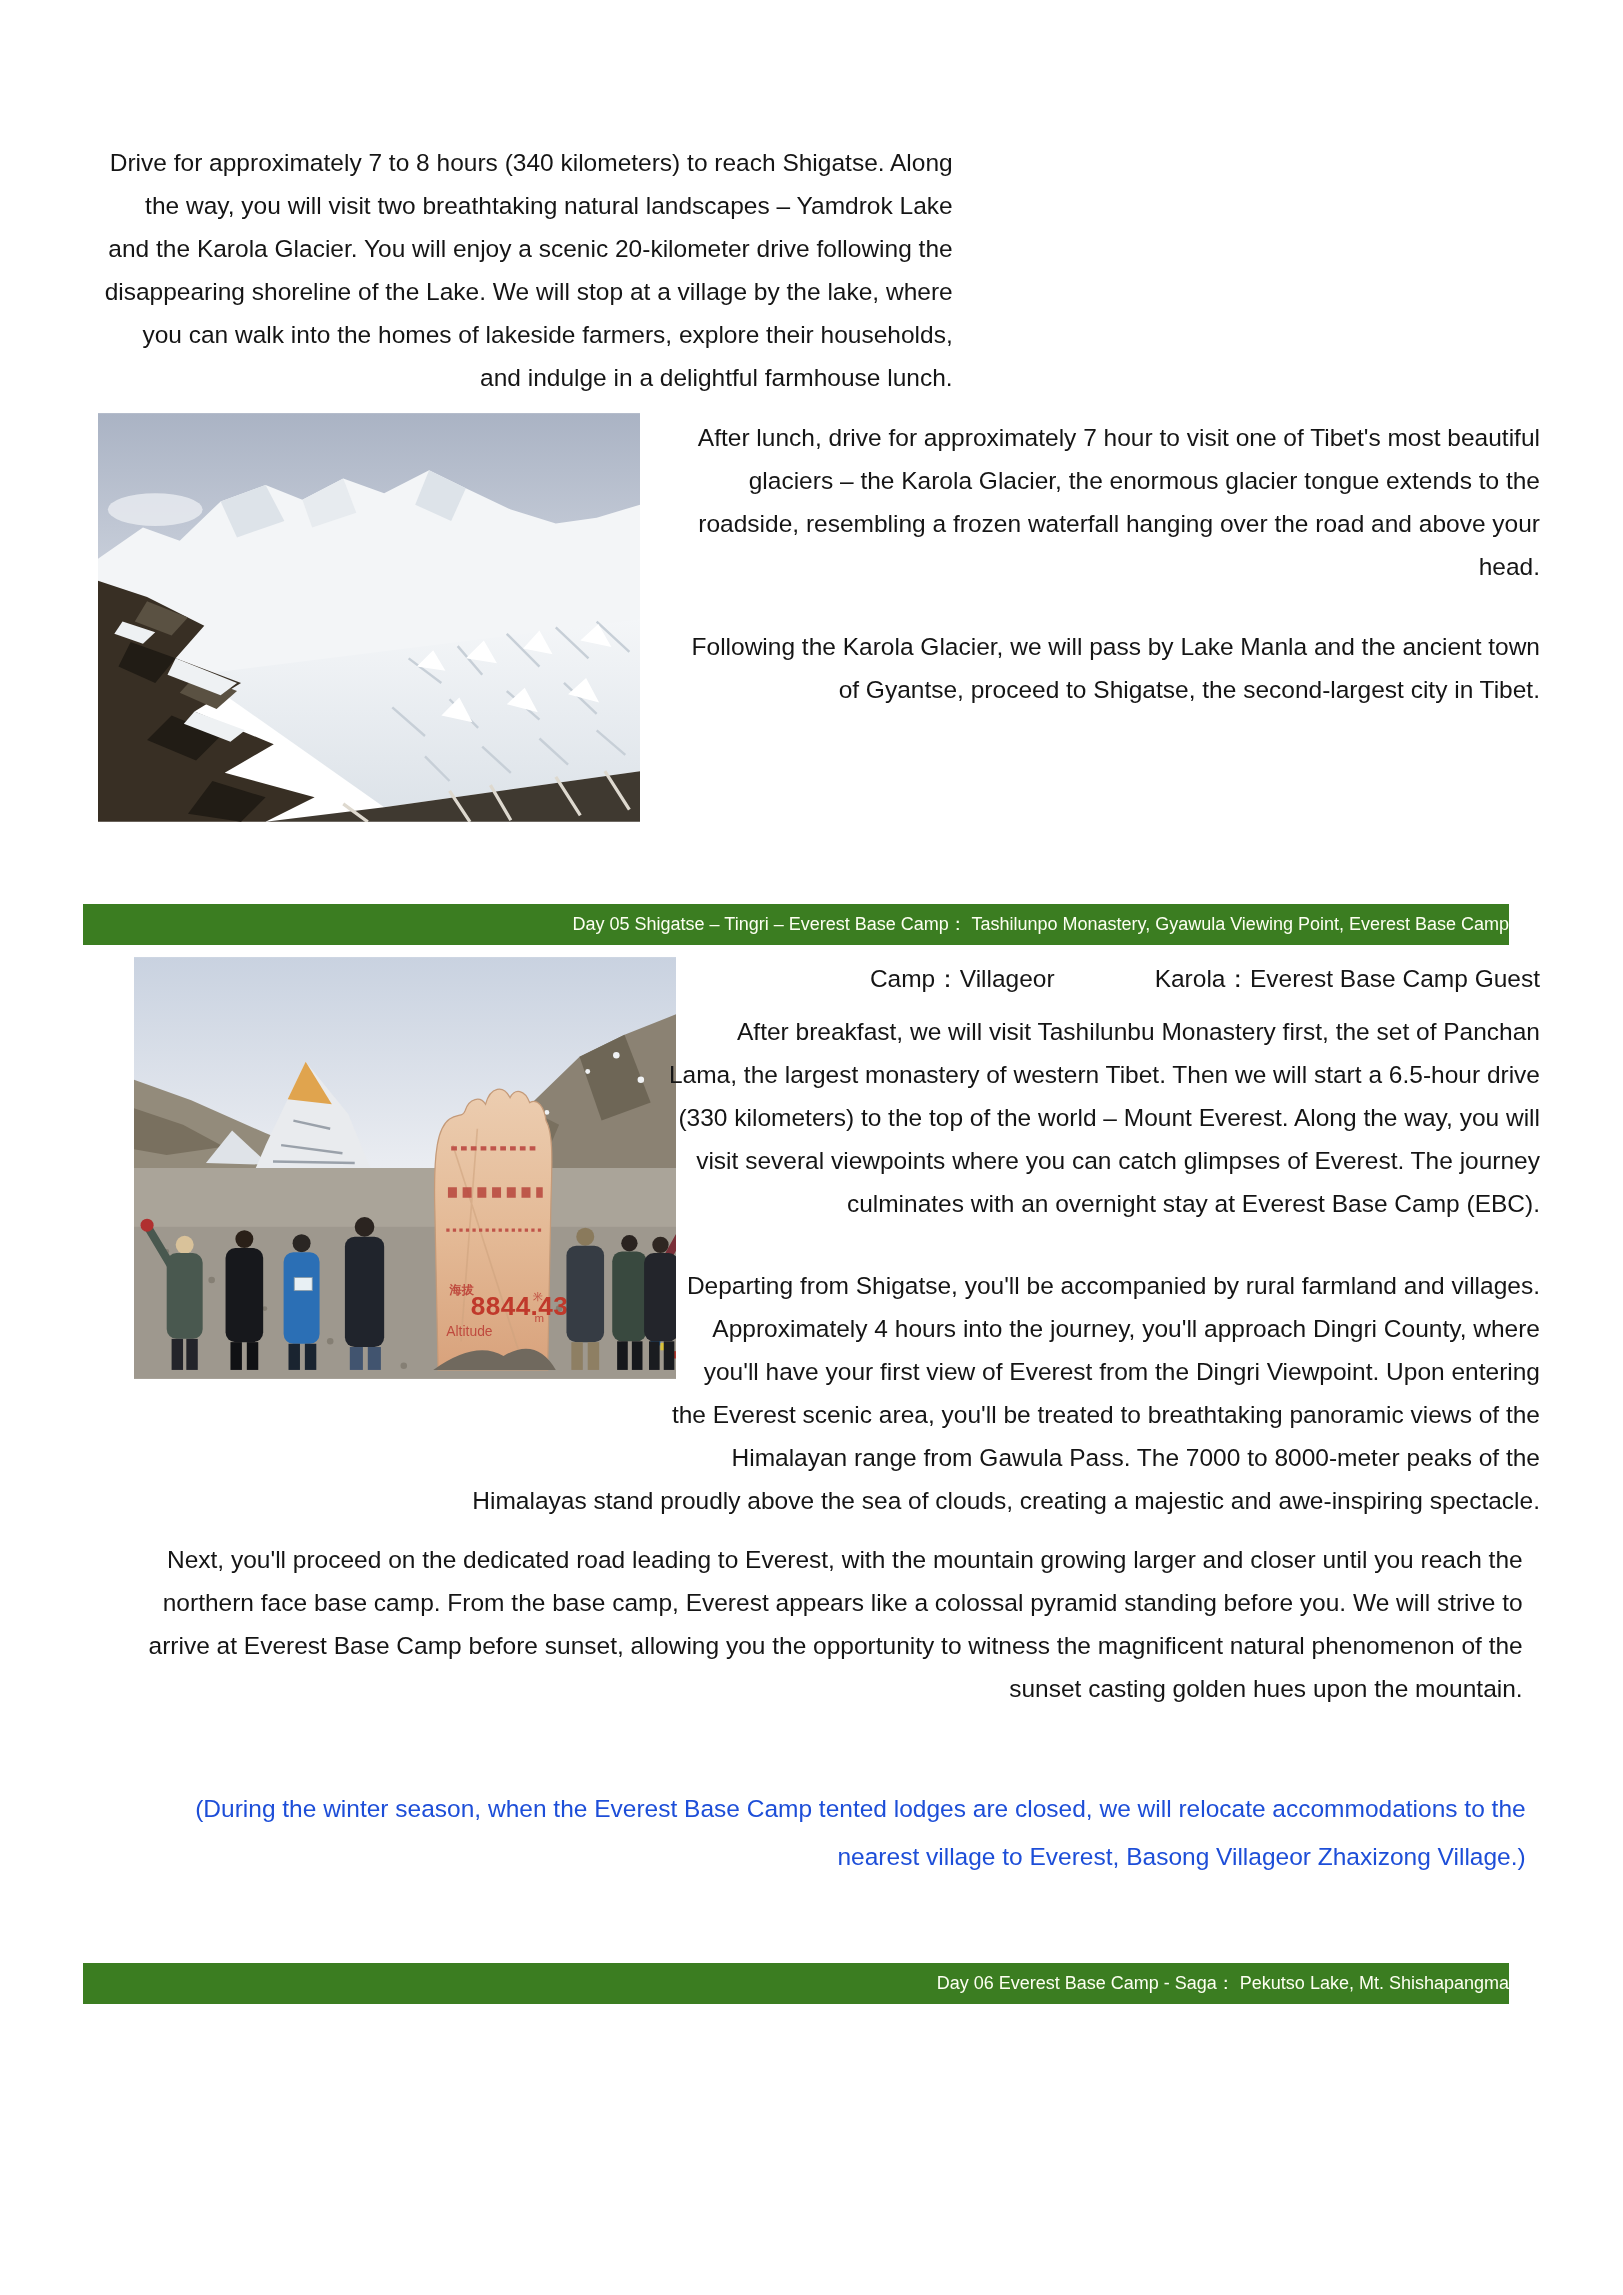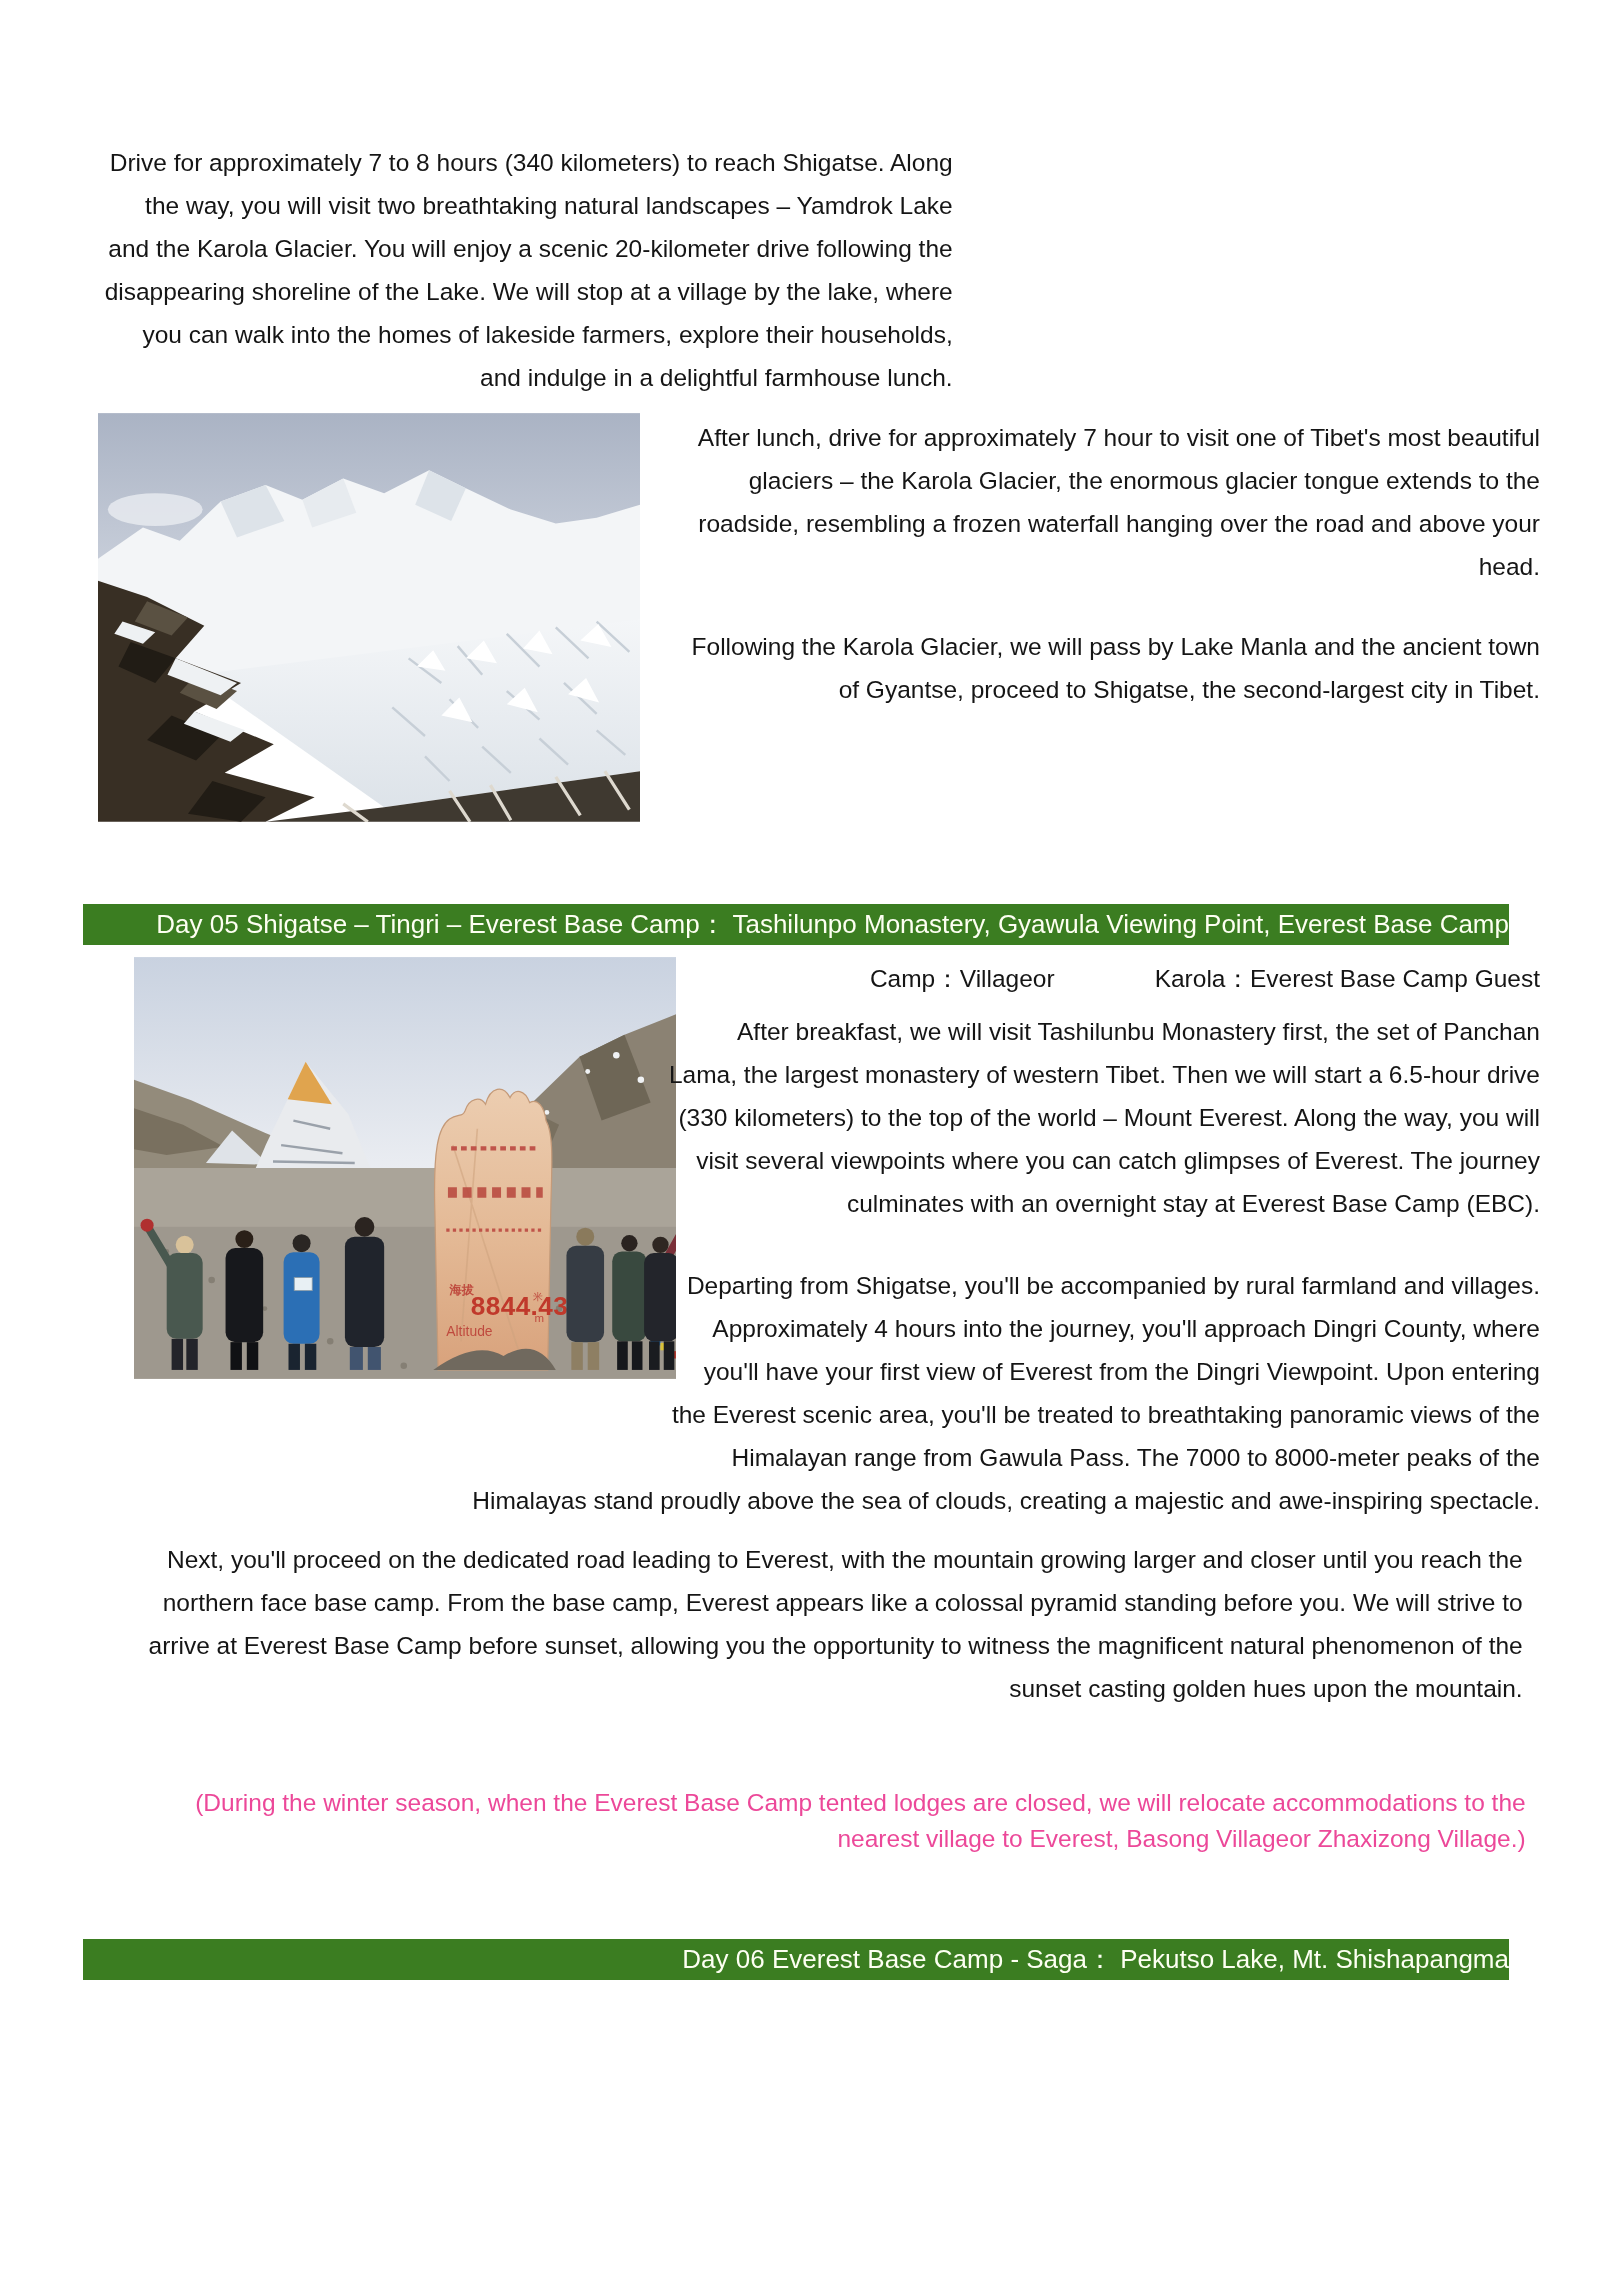--- a/index.html
+++ b/index.html
@@ -23,40 +23,40 @@
   .photo { float:left; width:542px; margin-right:28px; }
   .photo svg { display:block; }
   .beside-p1 { padding-top:3.3px; }
   .beside-p2 { margin-top:37px; }
   .banner {
     width:1426px;
     height:41px;
     line-height:41px;
     background:#3b7d21;
     color:#fdfff2;
-    font-size:26px;
+    font-size:18px;
     padding-left:13px;
     white-space:nowrap;
     overflow:hidden;
   }
   .banner-d5 { margin-top:82px; }
   .banner-d6 { margin-top:82px; }
   .d5-body { margin-top:12.3px; overflow:visible; }
   .ebc-photo { margin-bottom:87px;padding-left:36px; }
   .meals-line { text-indent:78px; white-space:nowrap; }
   .meals-gap { display:inline-block; width:100px; }
   .house-line { text-indent:573px; }
   .d5-p1 { margin-top:9.8px; }
   .d5-p2 { margin-top:39px; }
   .d5-p3 { margin-top:16px; width:1425px; }
   .winter-note {
     margin-top:75px;
     width:1428px;
-    line-height:36px;
-    color:#ec4899;
+    line-height:48px;
+    color:#1d4ed8;
     text-indent:11.5px;
   }
   .clear { clear:both; }
 </style>
 </head>
 <body>
 
 <div class="page">
 
   <p class="intro body-indent">Drive for approximately 7 to 8 hours (340 kilometers) to reach Shigatse. Along the way, you will visit two breathtaking natural landscapes – Yamdrok Lake and the Karola Glacier. You will enjoy a scenic 20-kilometer drive following the disappearing shoreline of the Lake. We will stop at a village by the lake, where you can walk into the homes of lakeside farmers, explore their households, and indulge in a delightful farmhouse lunch.</p>

